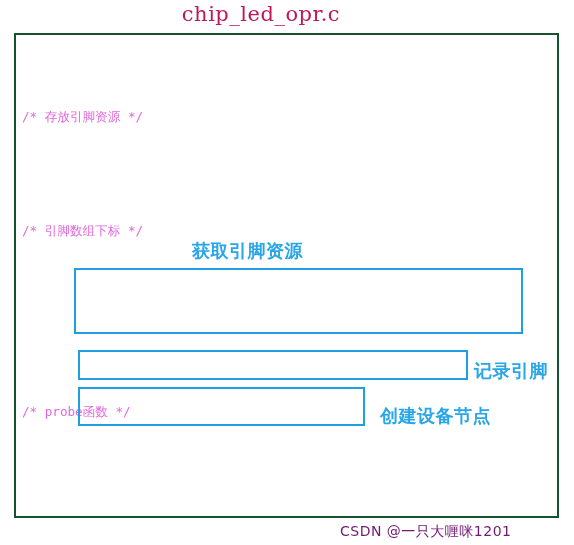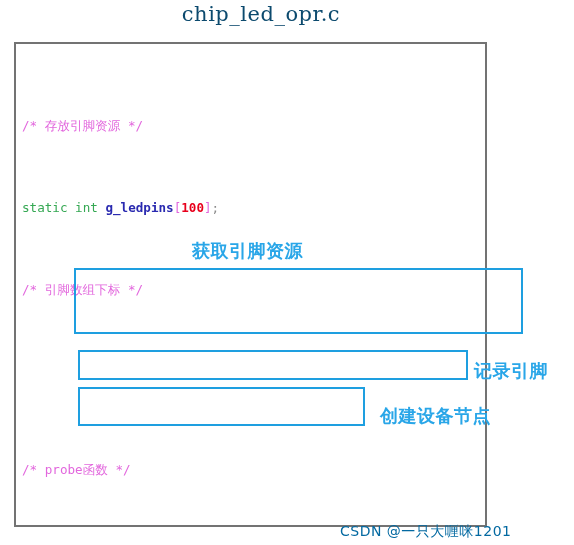--- a/index.html
+++ b/index.html
@@ -15,36 +15,36 @@
     overflow: hidden;
   }
 
   
   #title {
     position: absolute;
     top: 2px;
     left: 0;
     width: 522px;
     text-align: center;
-    color: #0c4a6e;
+    color: #be185d;
     font-family: "DejaVu Serif", "Liberation Serif", serif;
     font-size: 21px;
     letter-spacing: 0.5px;
     font-weight: 400;
     white-space: pre;
   }
 
   
   #code-frame {
     position: absolute;
     left: 14px;
-    top: 42px;
-    width: 473px;
+    top: 33px;
+    width: 545px;
     height: 485px;
-    border: 2px solid #737373;
+    border: 2px solid #14532d;
     box-sizing: border-box;
     background: #ffffff;
   }
 
   #code-body {
     position: absolute;
     left: 6px;
     top: 8px;
     width: 536px;
     font-size: 12.6px;
@@ -89,41 +89,40 @@
   }
   #annot-get     { left: 192px; top: 239px; }
   #annot-record  { left: 474px; top: 359px; }
   #annot-create  { left: 380px; top: 404px; }
 
   
   #watermark {
     position: absolute;
     left: 340px;
     top: 523px;
-    color: #0369a1;
+    color: #701a75;
     font-family: "DejaVu Sans", "Liberation Sans", sans-serif;
     font-size: 14px;
     white-space: pre;
     letter-spacing: 0.5px;
   }
 </style>
 </head>
 <body>
 
 <div id="title">chip_led_opr.c</div>
 
 <div id="code-frame">
 
   <div id="code-body">
 
     
     <div class="ln"><span class="cmt">/* 存放引脚资源 */</span></div>
 
     
-    <div class="ln"><span class="typ">static int </span><span class="id">g_ledpins</span><span class="brk">[</span><span class="num">100</span><span class="brk">]</span><span class="pun">;</span></div>
 
     
     <div class="ln"><span class="cmt">/* 引脚数组下标 */</span></div>
 
     
 
     <div class="blank"></div>
 
     
     <div class="ln"><span class="cmt">/* probe函数 */</span></div>

